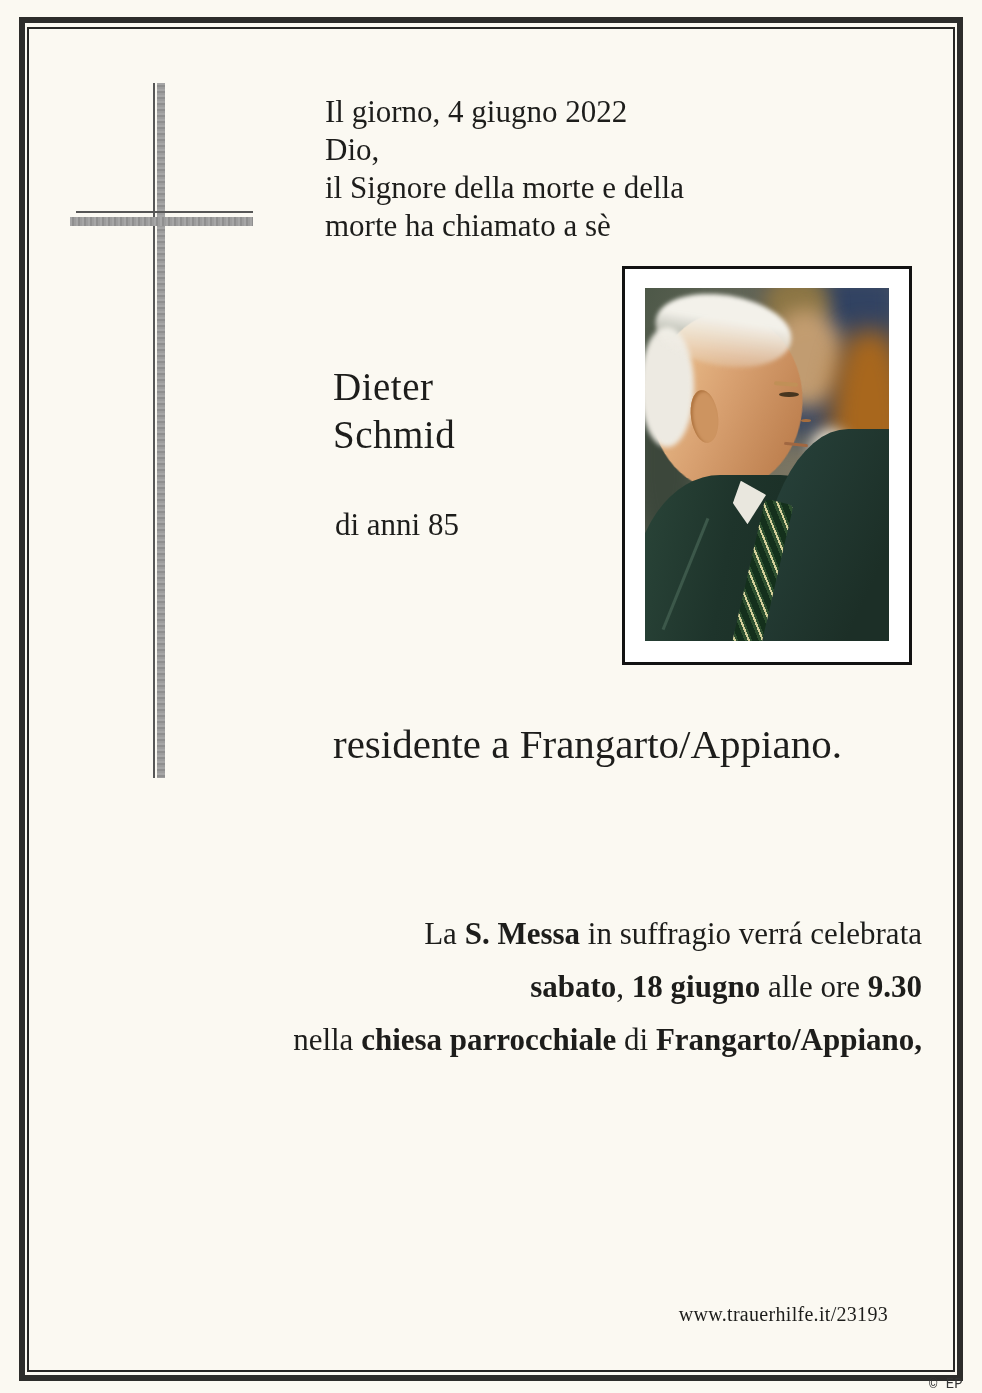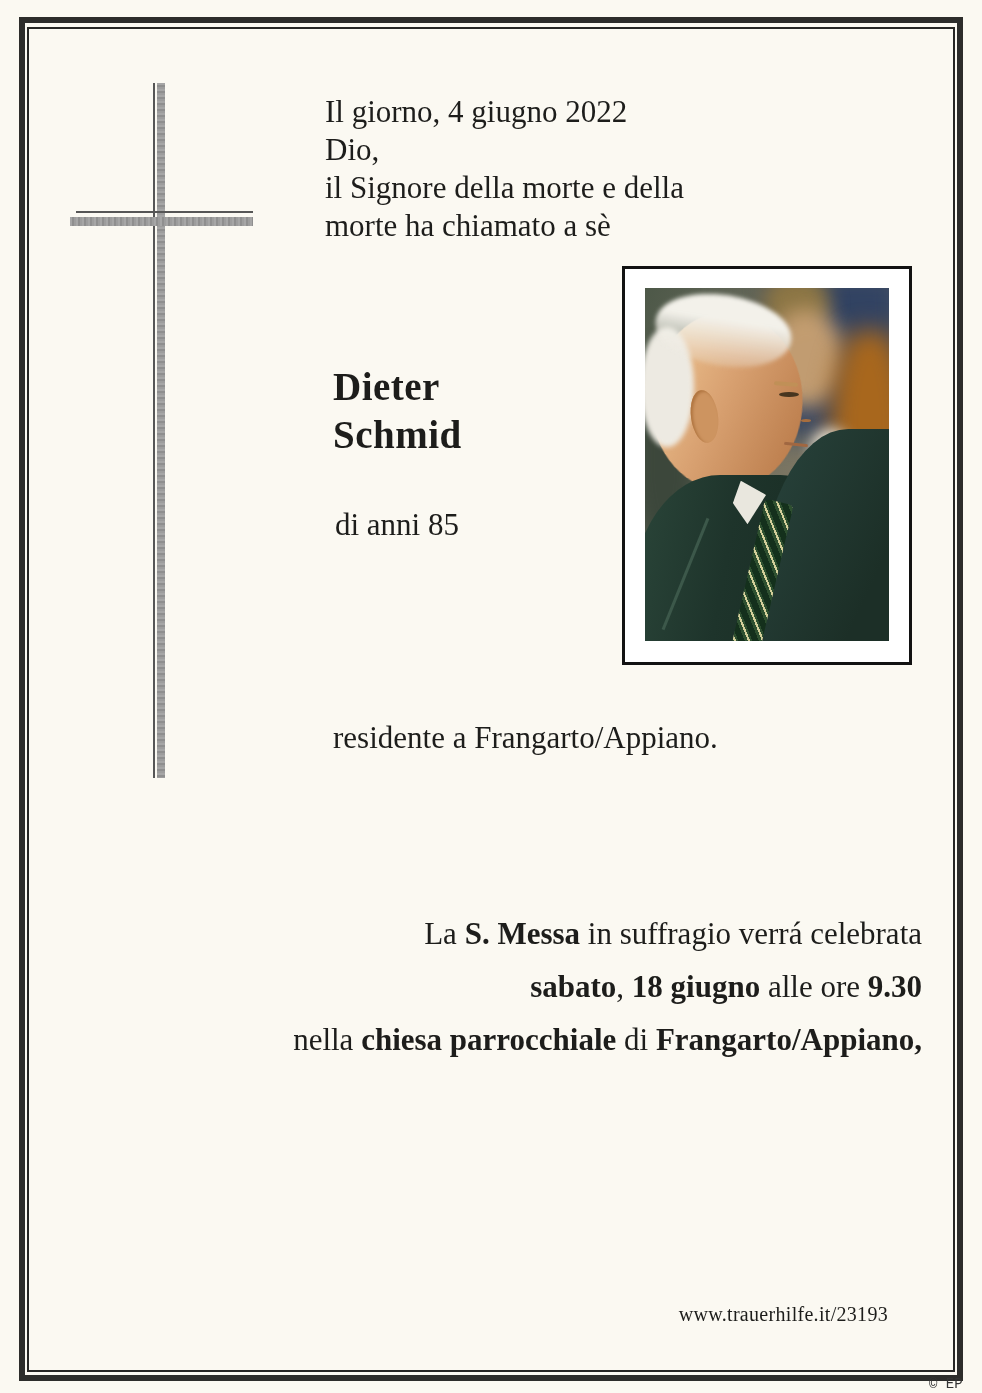--- a/index.html
+++ b/index.html
@@ -25,23 +25,23 @@
   
   .cross-v-line { left:153px; top:83px;  width:2px;  height:695px; background:#565656; }
   .cross-v-band { left:157px; top:83px;  width:8px;  height:695px;
     background:repeating-linear-gradient(180deg,#a6a6a6 0 2px,#8f8f8f 2px 4px,#9d9d9d 4px 6px); }
   .cross-h-line { left:76px;  top:211px; width:177px; height:2px;  background:#565656; }
   .cross-h-band { left:70px;  top:217px; width:183px; height:9px;
     background:repeating-linear-gradient(90deg,#a6a6a6 0 2px,#8f8f8f 2px 4px,#9d9d9d 4px 6px); }
 
   
   .opening { left:325px; top:93px; font-size:31px; line-height:38px; }
-  .name    { left:333px; top:363px; font-size:39px; font-weight:bold; line-height:48px; letter-spacing:.5px; }
+  .name    { left:333px; top:363px; font-size:39px; font-weight:normal; line-height:48px; letter-spacing:.5px; }
   .age     { left:335px; top:507px; font-size:31px;text-align:center; }
-  .residence { left:333px; top:720px; font-size:31px; }
+  .residence { left:333px; top:720px; font-size:41px; }
 
   .ceremony { left:60px; top:915px; width:862px; text-align:right; font-size:31px; }
   .ceremony p { margin:0 0 16px 0; line-height:37px; }
   .ceremony b { font-weight:bold; }
 
   .website { right:94px; top:1303px; font-size:20px; letter-spacing:.3px; }
   .print-code {
     left:929px; top:1376px; font-size:14px;
     font-family:Liberation Mono, monospace; color:#333;
   }

